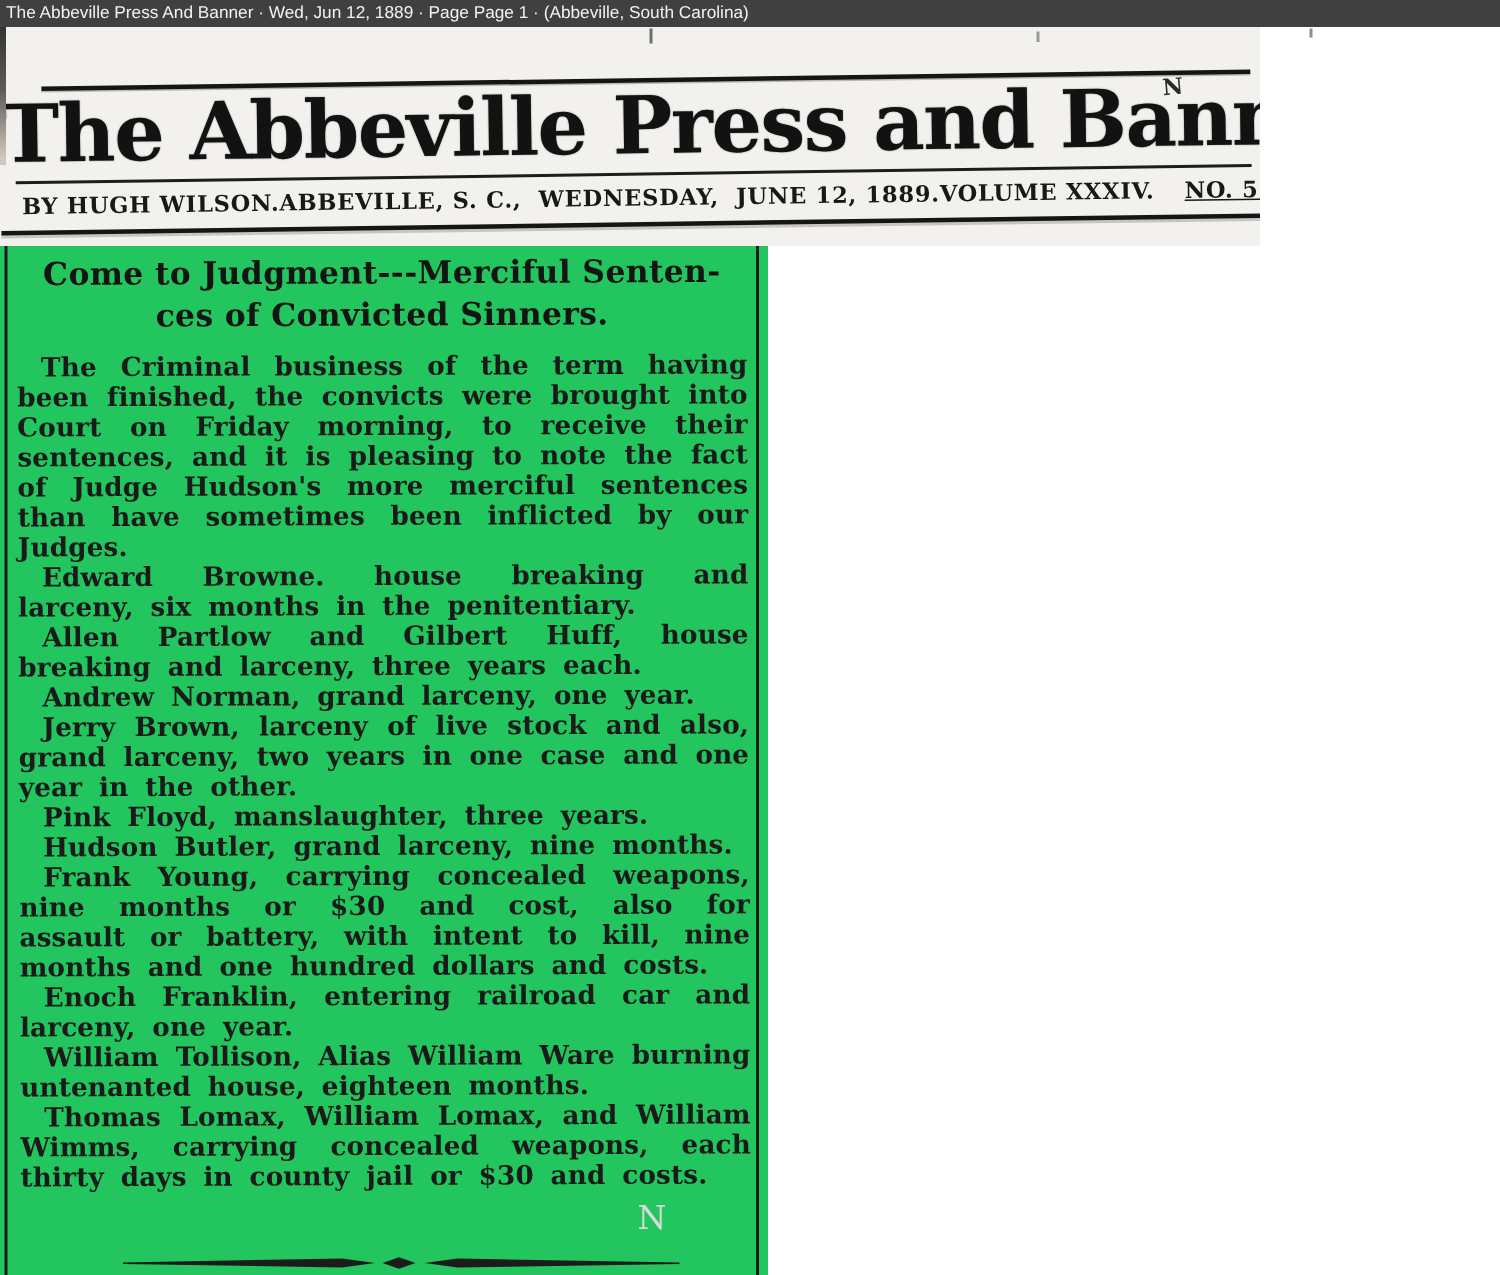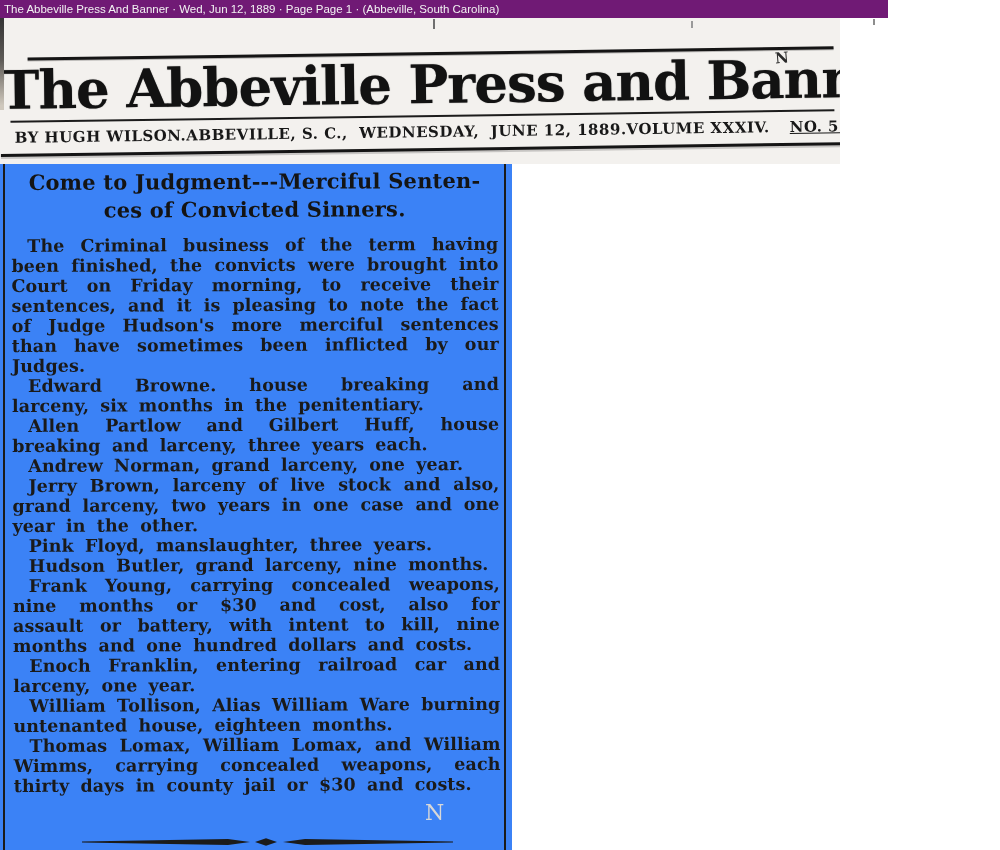--- a/index.html
+++ b/index.html
@@ -6,22 +6,22 @@
   html, body { width: 1000px; height: 850px; }
   body {
     position: relative;
     background: #ffffff;
     overflow: hidden;
     font-family: "Liberation Sans", sans-serif;
   }
 
   
   .viewer-bar {
-    position: absolute; top: 0; left: 0; width: 888px; height: 18px;
-    background: #701a75;
+    position: absolute; top: 0; left: 0; width: 1000px; height: 18px;
+    background: #404040;
     color: #f2f2f2;
     font-size: 11.5px;
     line-height: 18px;
     padding-left: 4px;
     white-space: nowrap;
     overflow: hidden;
   }
 
   
   .masthead {
@@ -80,21 +80,21 @@
   .mast-watermark {
     position: absolute; left: 775px; top: 49px;
     font-family: "DejaVu Serif", serif;
     font-weight: 700; font-size: 15px; color: #2a2a2a;
     transform: rotate(-5deg);
   }
 
   
   .clip {
     position: absolute; top: 164px; left: 0; width: 512px; height: 686px;
-    background: #3b82f6;
+    background: #22c55e;
   }
   .vrule { position: absolute; top: 0; bottom: 0; width: 2px; background: #1b1b1b; }
   .vrule-left  { left: 3px; }
   .vrule-right { left: 504px; }
 
   .clip-inner {
     position: relative;
     margin: 5px 14px 0 11px;
     transform: rotate(-0.25deg);
     transform-origin: 0 0;

